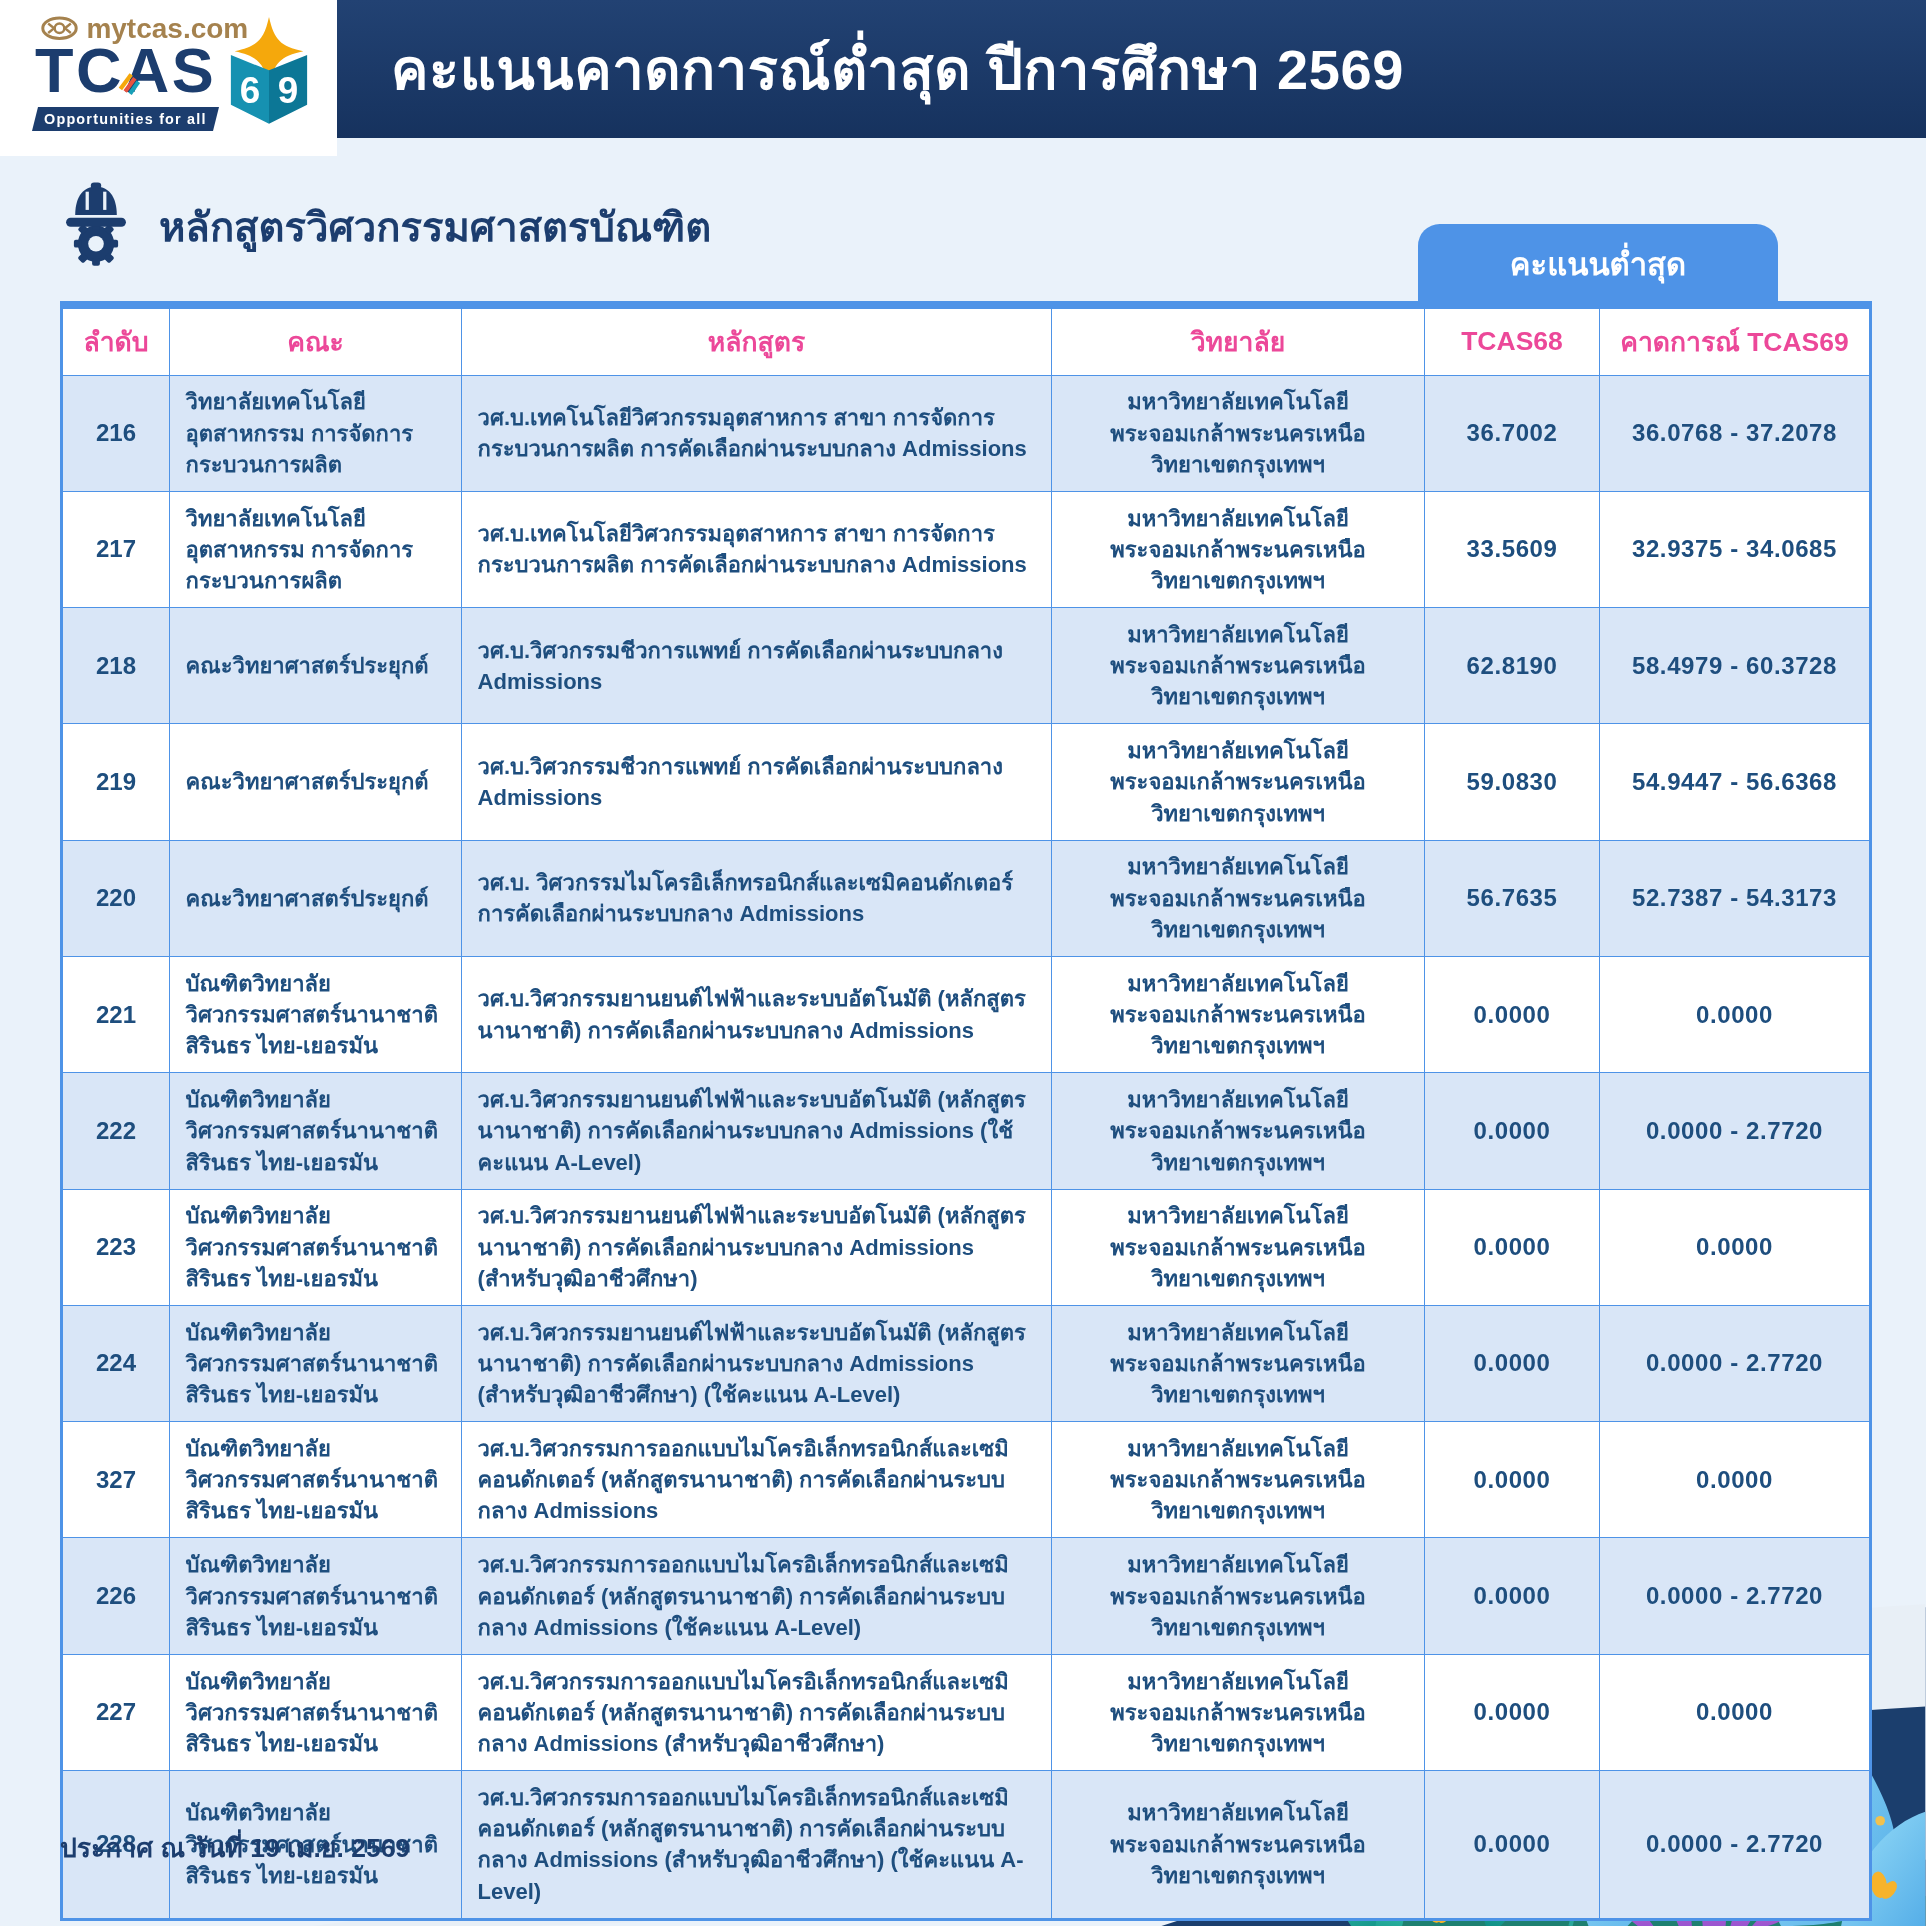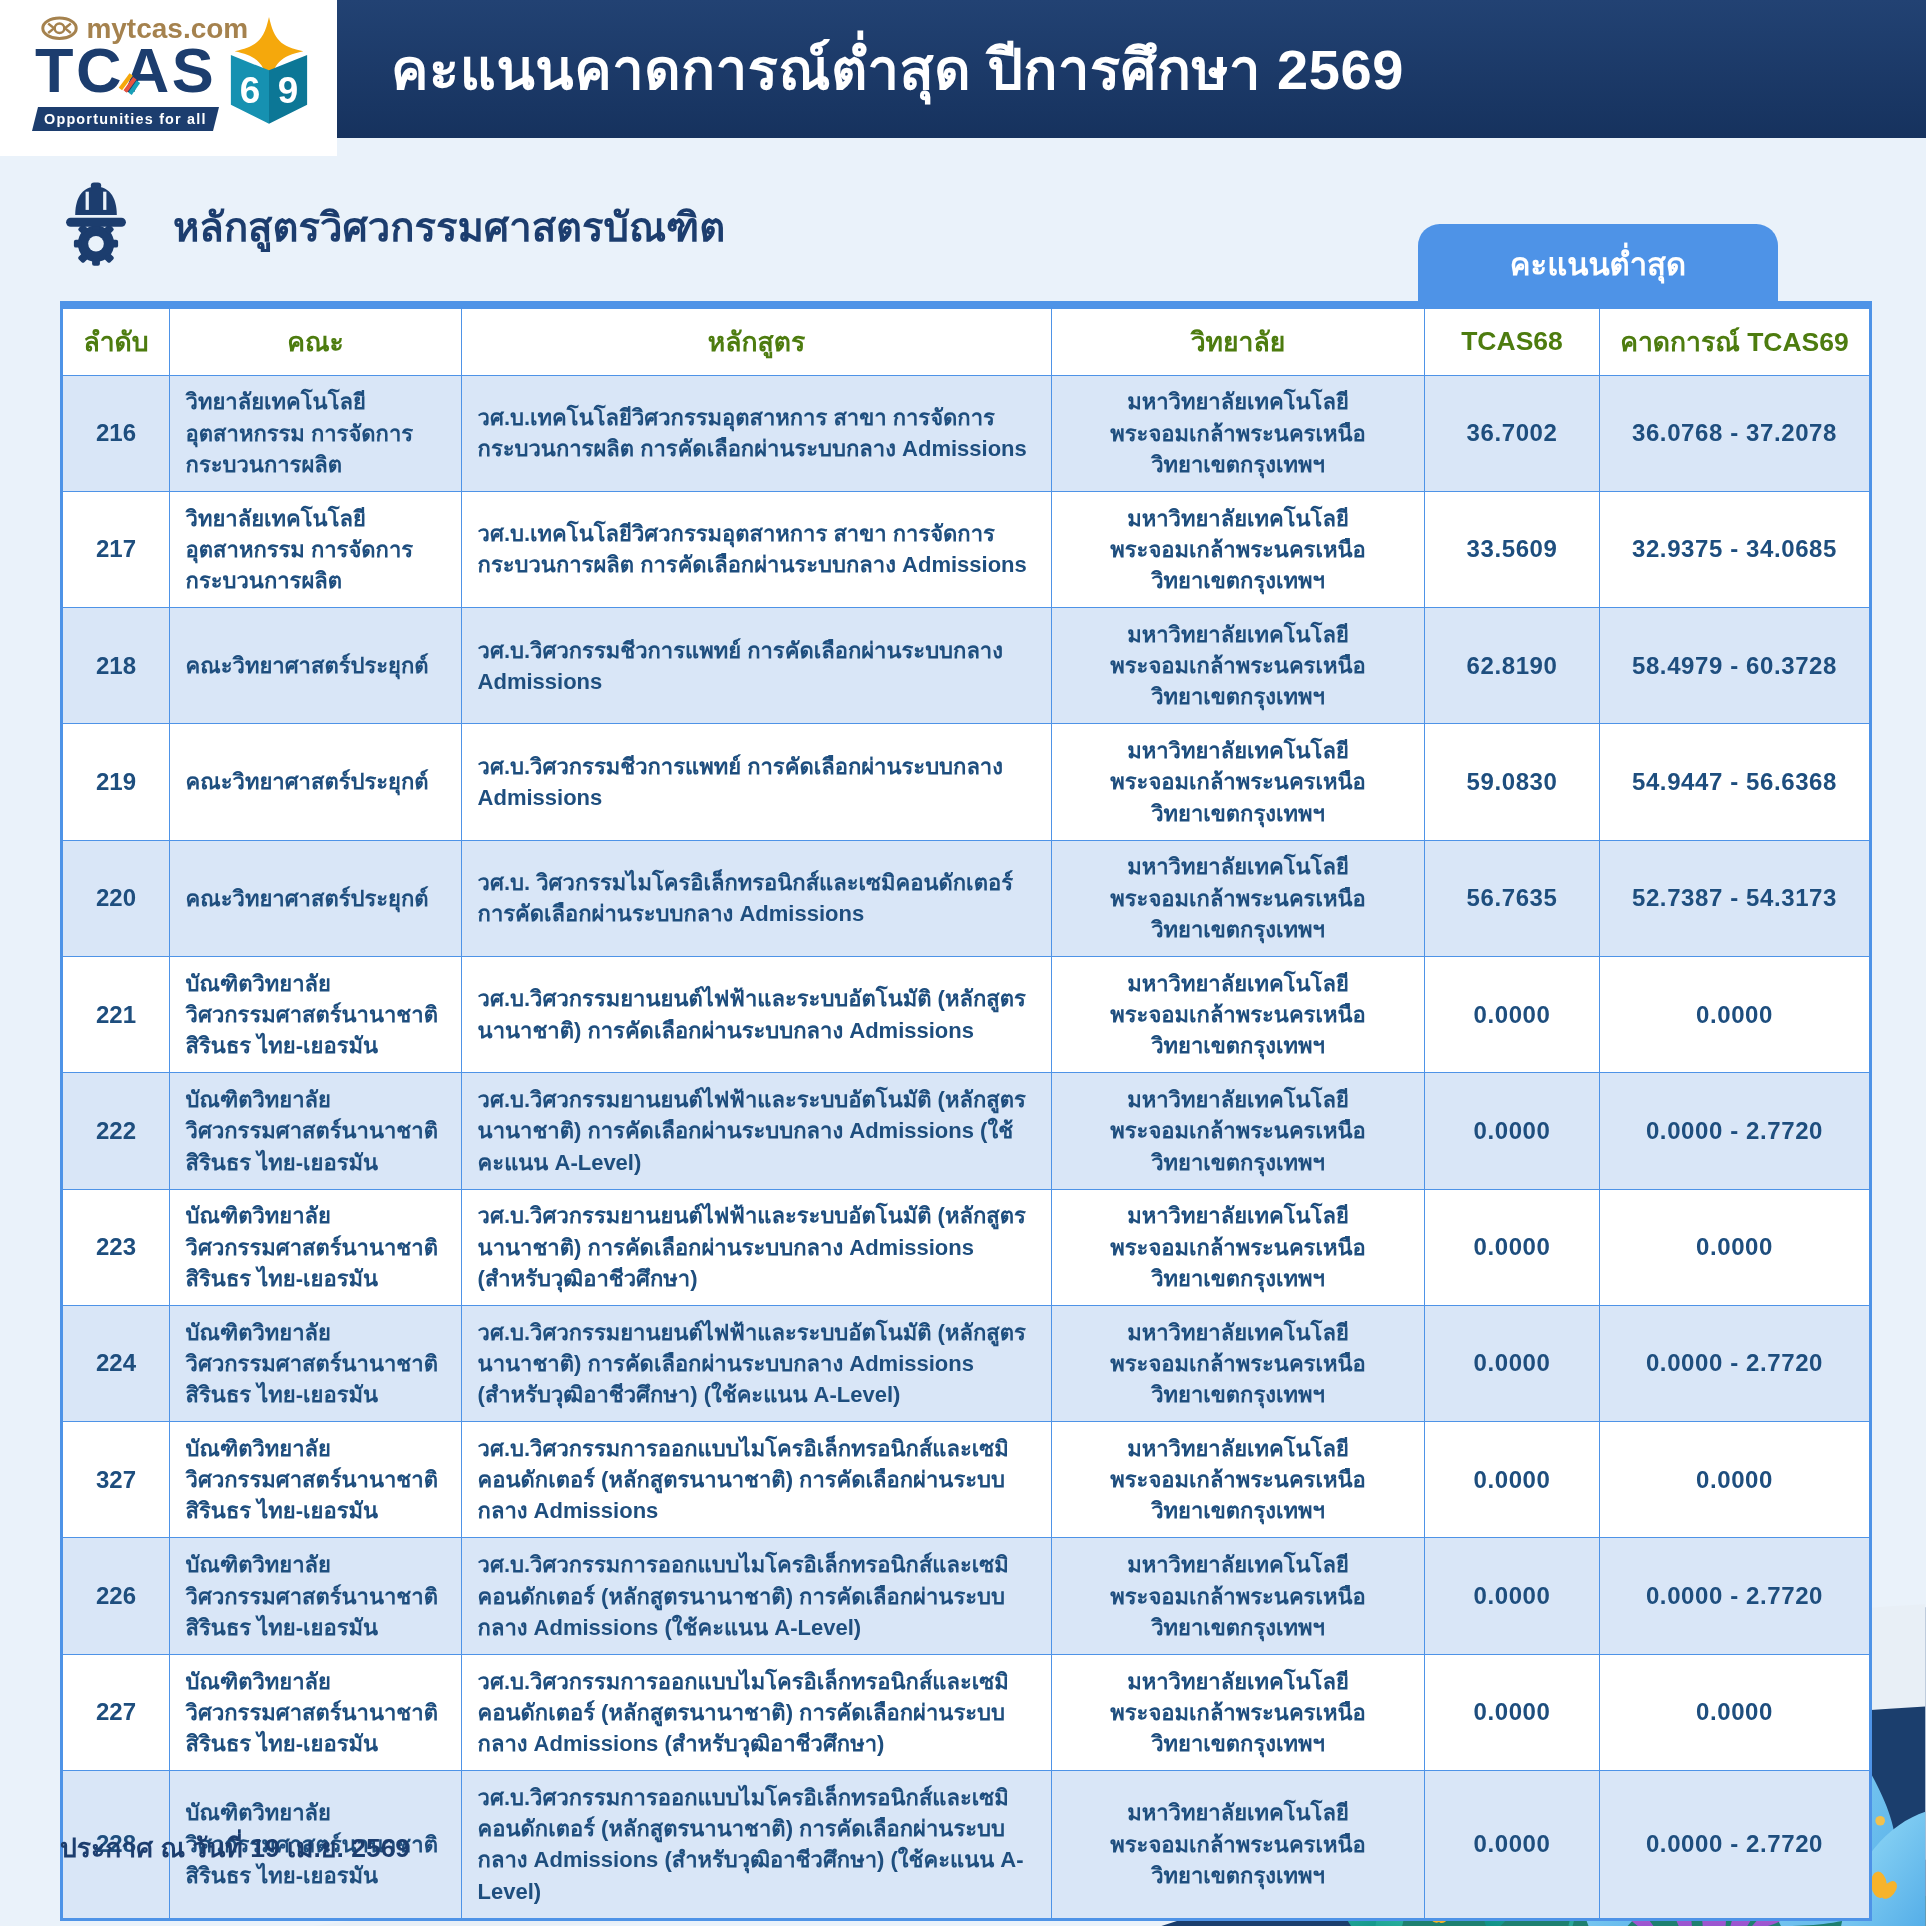--- a/index.html
+++ b/index.html
@@ -46,37 +46,37 @@
     display:flex;align-items:center;justify-content:center;
   }
   .logo-tagline span{
     transform:skewX(14deg);color:#fff;font-size:14.4px;font-weight:600;letter-spacing:1.2px;white-space:nowrap;
   }
   .badge69{position:absolute;left:224px;top:17px;}
   
   .section-header{
     position:absolute;left:57px;top:181px;display:flex;align-items:center;gap:24px;z-index:2;
   }
-  .section-title{font-size:40px;font-weight:800;color:#1C3D6E;margin-left:14px;}
+  .section-title{font-size:40px;font-weight:800;color:#1C3D6E;}
   
   .score-tab{
     position:absolute;left:1418px;top:224px;width:360px;height:79px;
     background:var(--tab-blue);border-radius:21.7px 21.7px 0 0;
     display:flex;align-items:center;justify-content:center;z-index:1;
   }
   .score-tab span{color:#fff;font-size:31px;font-weight:800;}
   
   .content{position:absolute;left:60px;top:301px;width:1809px;z-index:2;}
   table{
     width:1809px;table-layout:fixed;border-collapse:collapse;background:#fff;
   }
   table{border:3.6px solid var(--table-border);border-top-width:8.4px;}
   th,td{border:1.8px solid var(--table-border);vertical-align:middle;}
   thead th{
-    background:#fff;height:70px;font-size:26.5px;font-weight:800;color:#4d7c0f;text-align:center;
+    background:#fff;height:70px;font-size:26.5px;font-weight:800;color:#ec4899;text-align:center;
   }
   tbody td{
     font-size:22px;font-weight:700;color:var(--text-navy);line-height:1.42;padding:10.8px 15.6px;
   }
   tbody tr:nth-child(odd){background:var(--row-alt);}
   tbody tr:nth-child(even){background:#fff;}
   col.w-no{width:108px;} col.w-fac{width:292px;} col.w-prog{width:590px;}
   col.w-camp{width:373px;} col.w-s68{width:175px;} col.w-s69{width:271px;}
   td.c-no{text-align:center;font-size:24px;}
   td.c-fac{text-align:left;}

